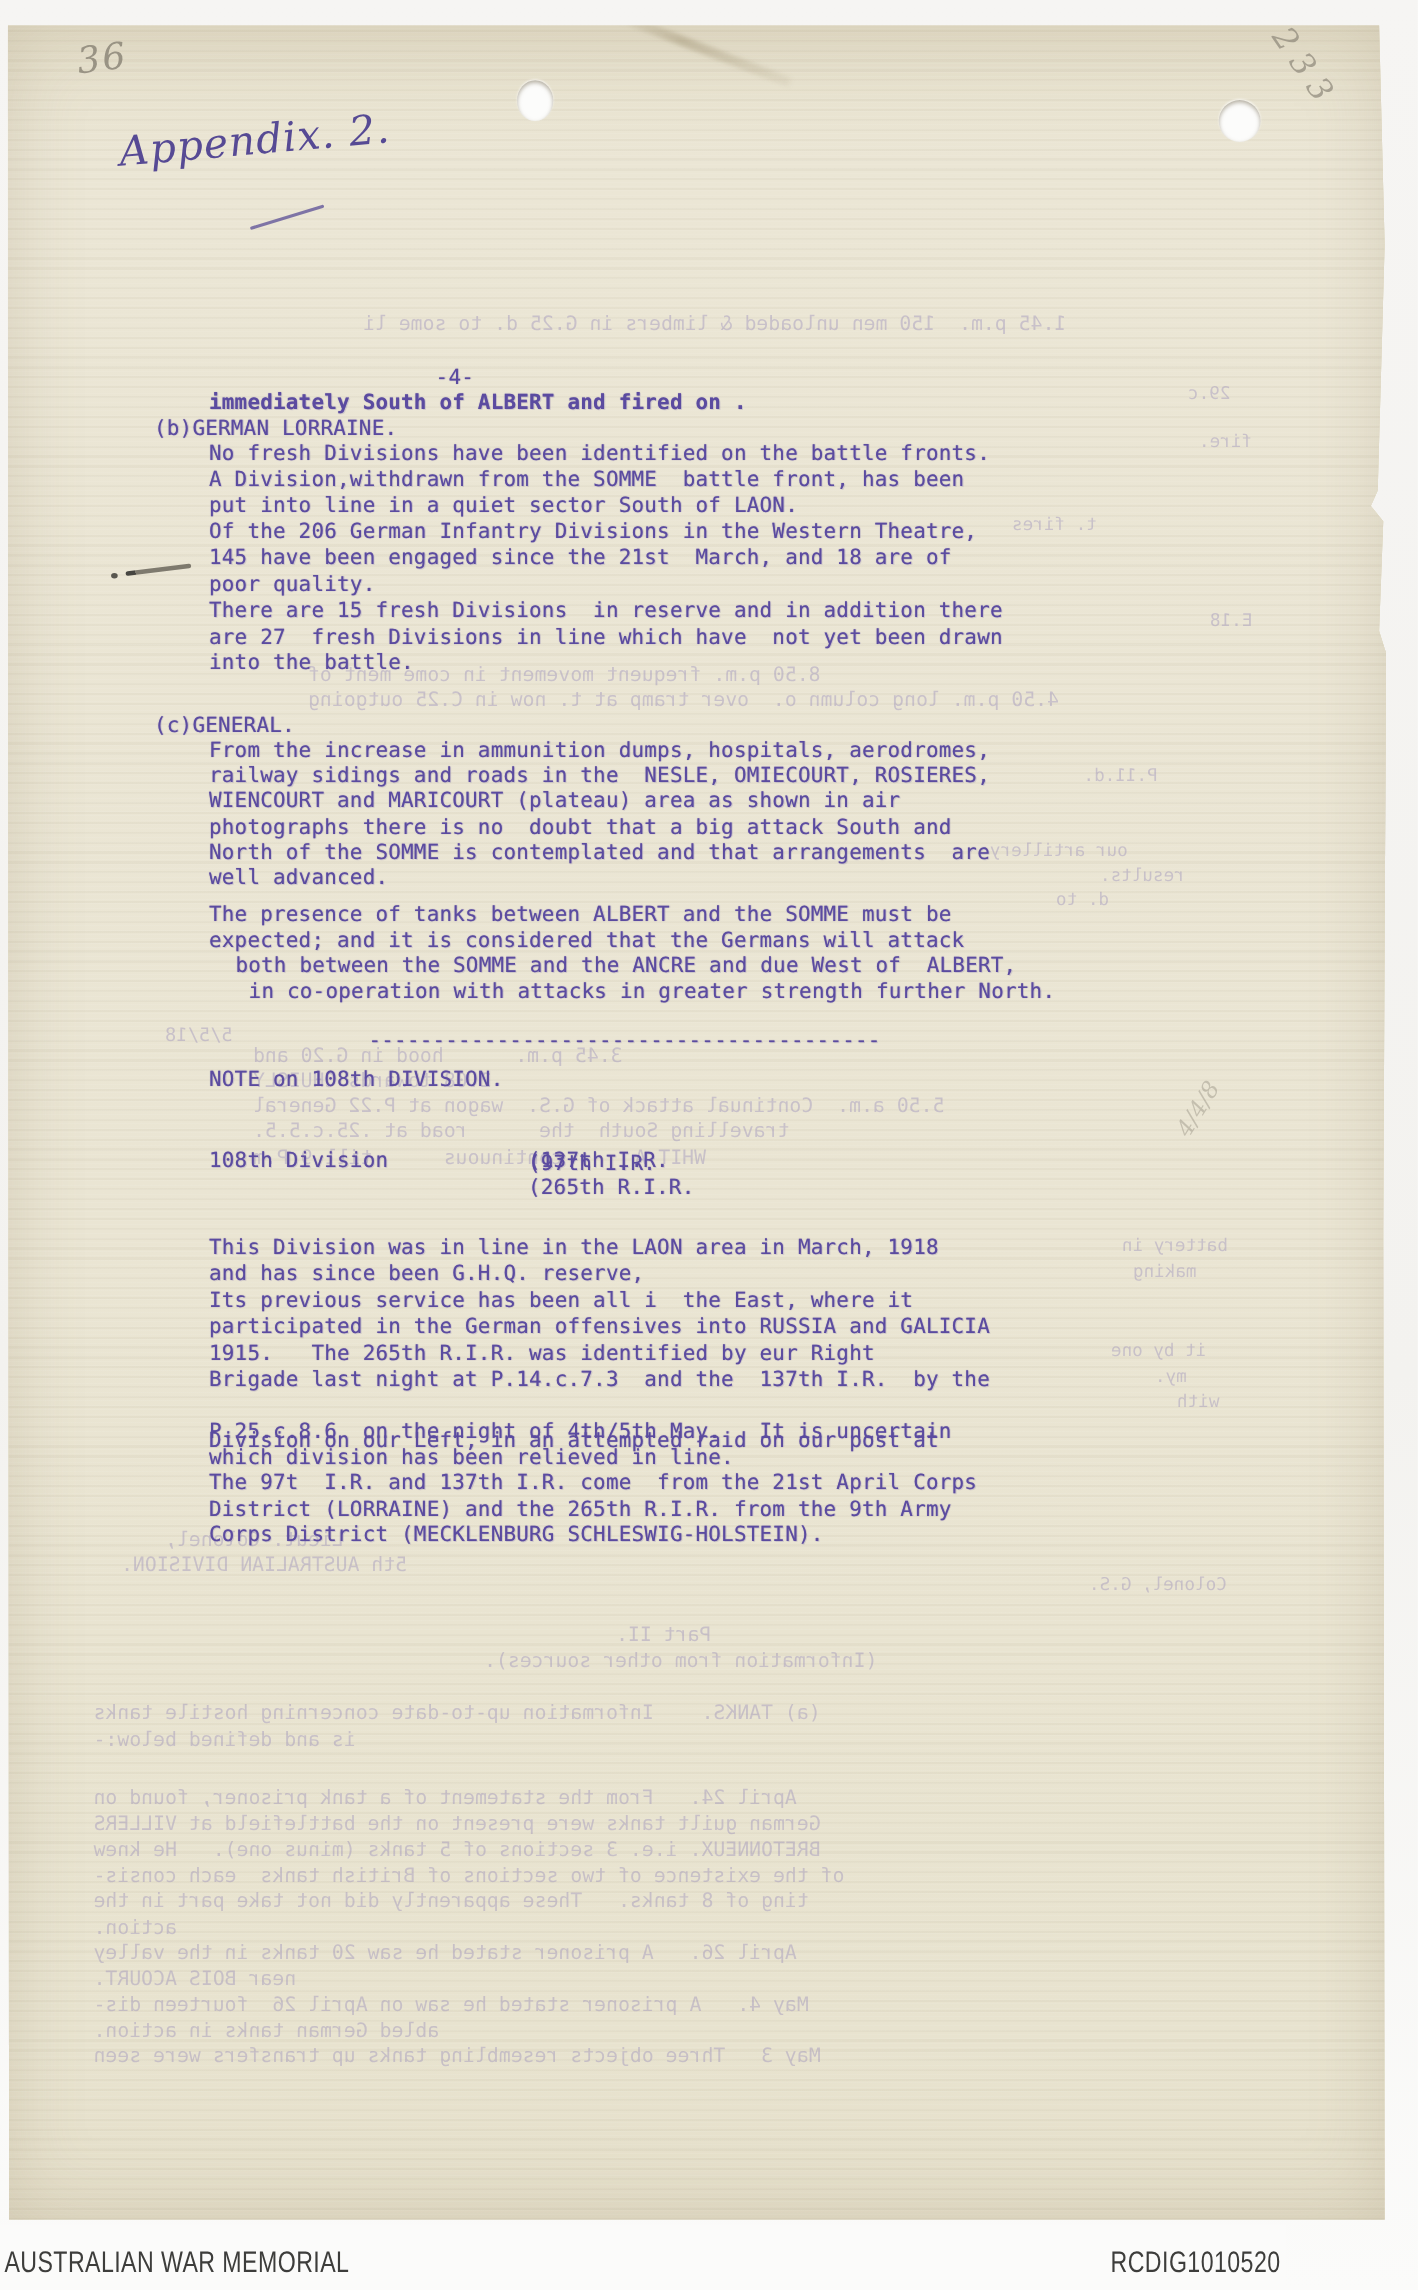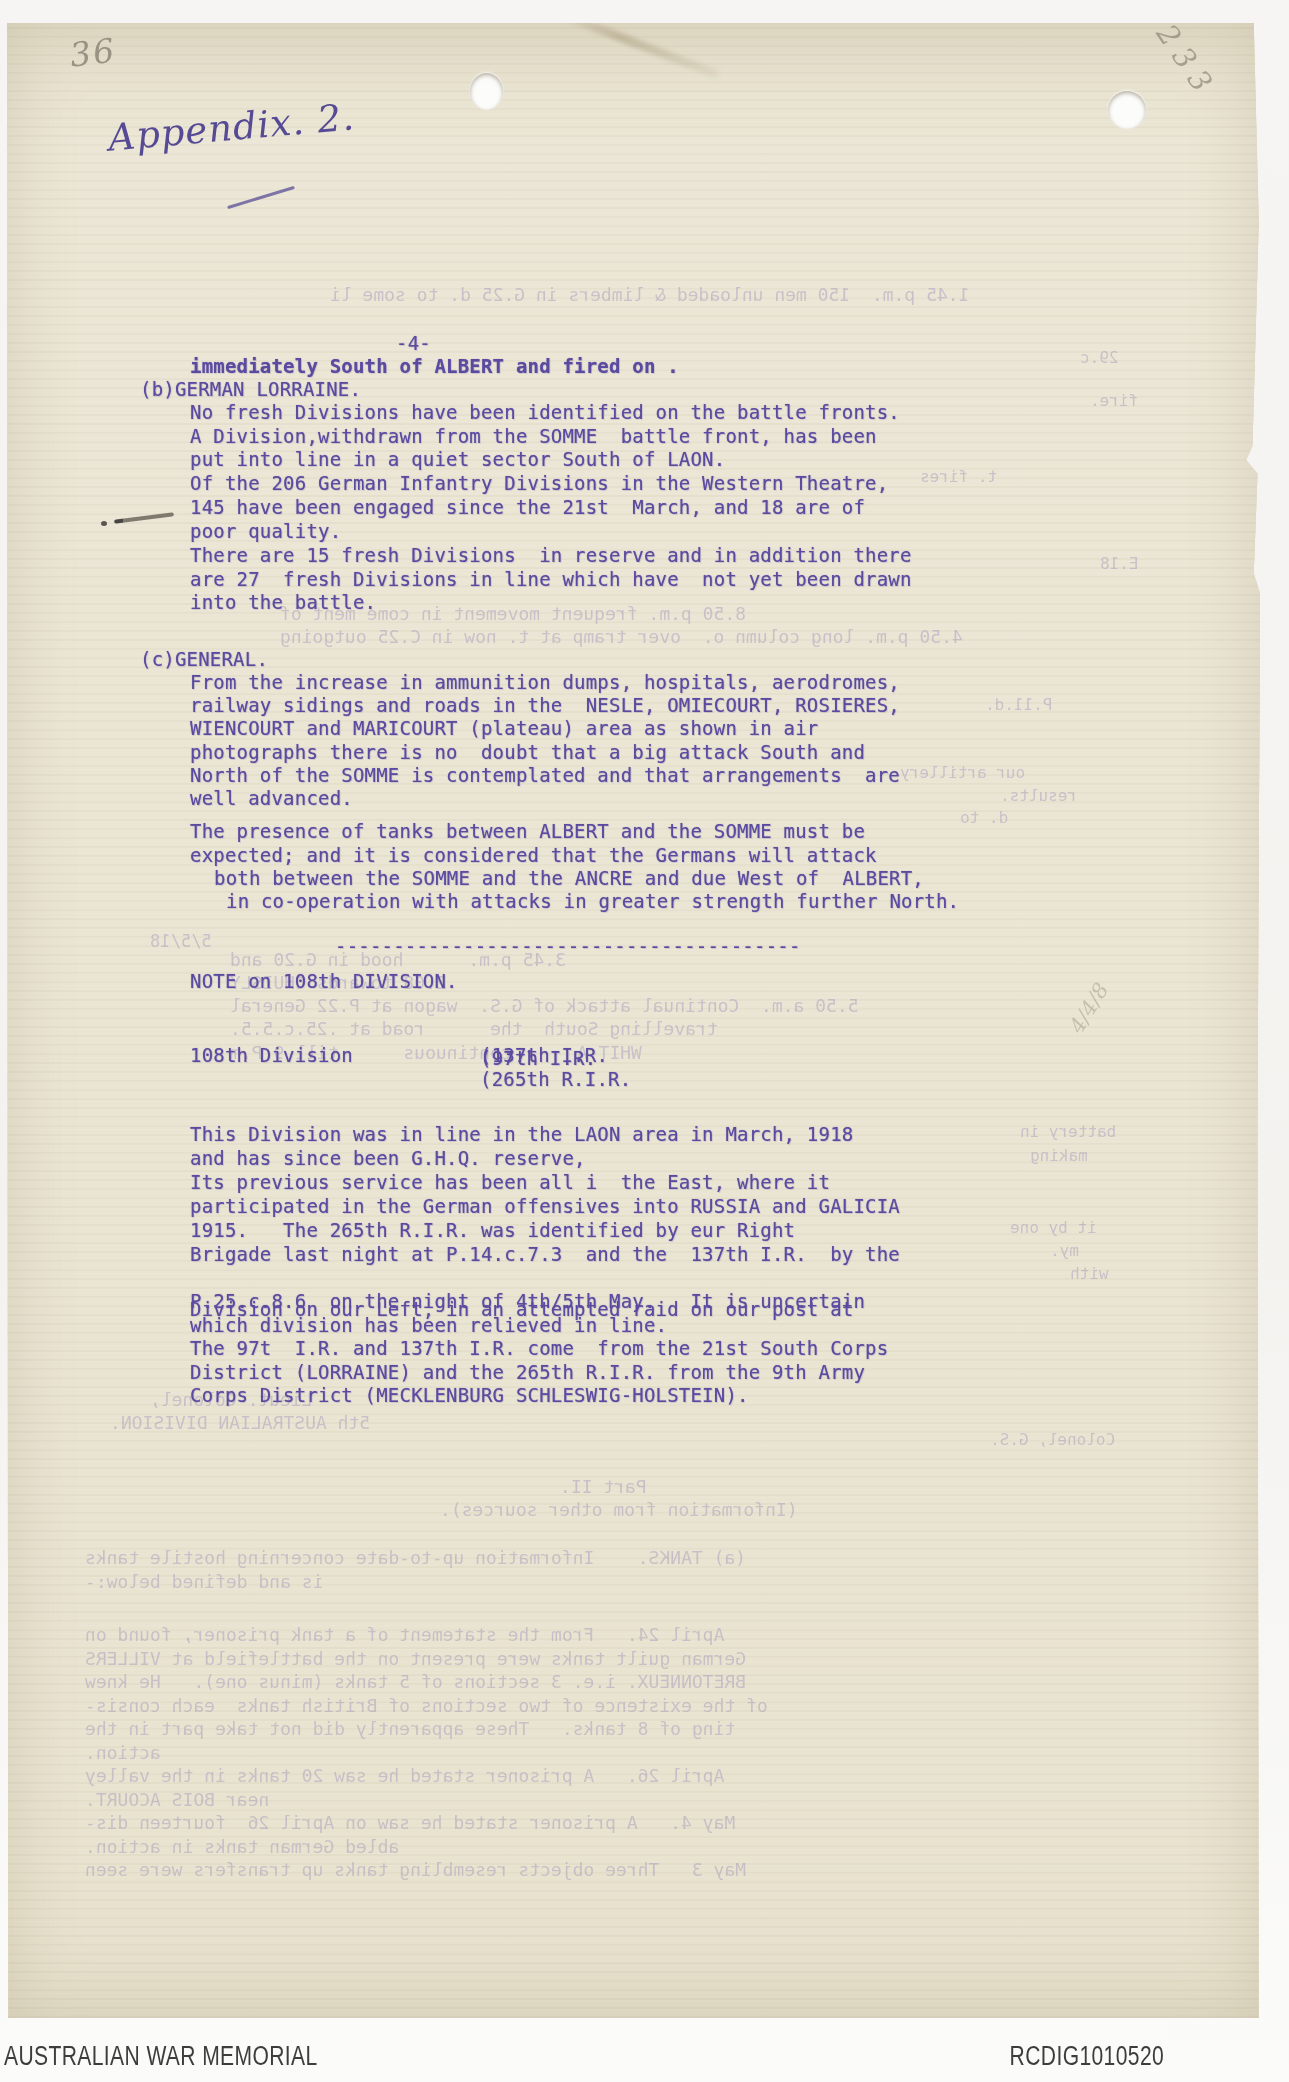--- a/index.html
+++ b/index.html
@@ -128,21 +128,21 @@
       <div class="t" style="left: 480px; top: 1069px;">(265th R.I.R.</div>
       <div class="t" style="left: 190px; top: 1124px;">This Division was in line in the LAON area in March, 1918</div>
       <div class="t" style="left: 190px; top: 1148px;">and has since been G.H.Q. reserve,</div>
       <div class="t" style="left: 190px; top: 1172px;">Its previous service has been all i  the East, where it</div>
       <div class="t" style="left: 190px; top: 1196px;">participated in the German offensives into RUSSIA and GALICIA</div>
       <div class="t" style="left: 190px; top: 1220px;">1915.   The 265th R.I.R. was identified by eur Right</div>
       <div class="t" style="left: 190px; top: 1244px;">Brigade last night at P.14.c.7.3  and the  137th I.R.  by the</div>
       <div class="t" style="left: 190px; top: 1299px;">Division on our Left, in an attempted raid on our post at</div>
       <div class="t" style="left: 190px; top: 1291px;">P.25.c.8.6  on the night of 4th/5th May.   It is uncertain</div>
       <div class="t" style="left: 190px; top: 1315px;">which division has been relieved in line.</div>
-      <div class="t" style="left: 190px; top: 1338px;">The 97t  I.R. and 137th I.R. come  from the 21st South Corps</div>
+      <div class="t" style="left: 190px; top: 1338px;">The 97t  I.R. and 137th I.R. come  from the 21st April Corps</div>
       <div class="t" style="left: 190px; top: 1362px;">District (LORRAINE) and the 265th R.I.R. from the 9th Army</div>
       <div class="t" style="left: 190px; top: 1385px;">Corps District (MECKLENBURG SCHLESWIG-HOLSTEIN).</div>
     </div>
 
   <div class="markdash"></div>
   <div class="markdot"></div>
 
   <div class="footer">
     <div class="ftext fleft">AUSTRALIAN WAR MEMORIAL</div>
     <div class="ftext fright">RCDIG1010520</div>

